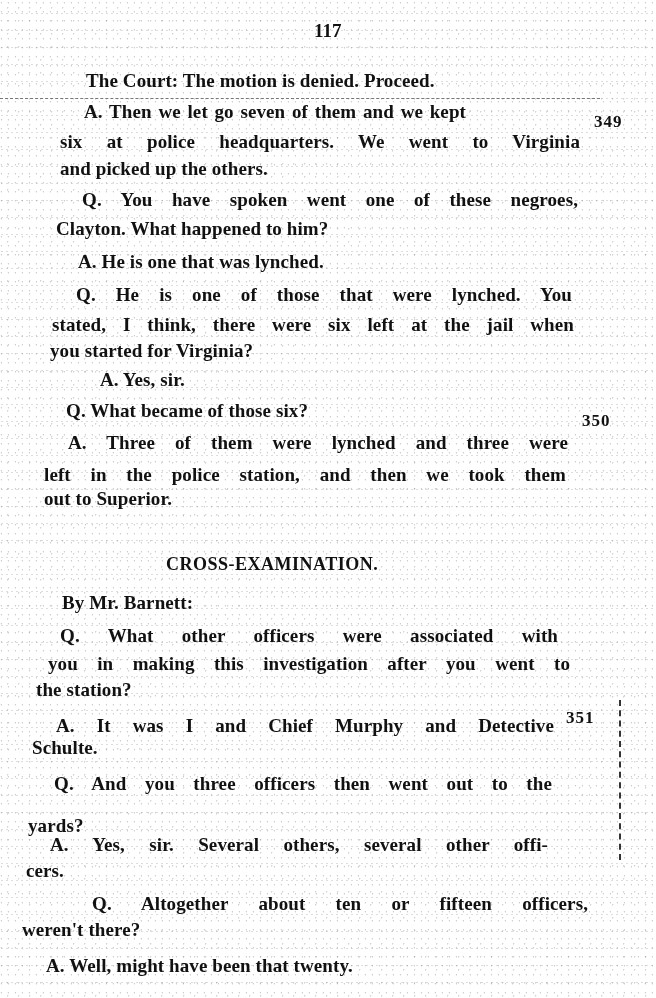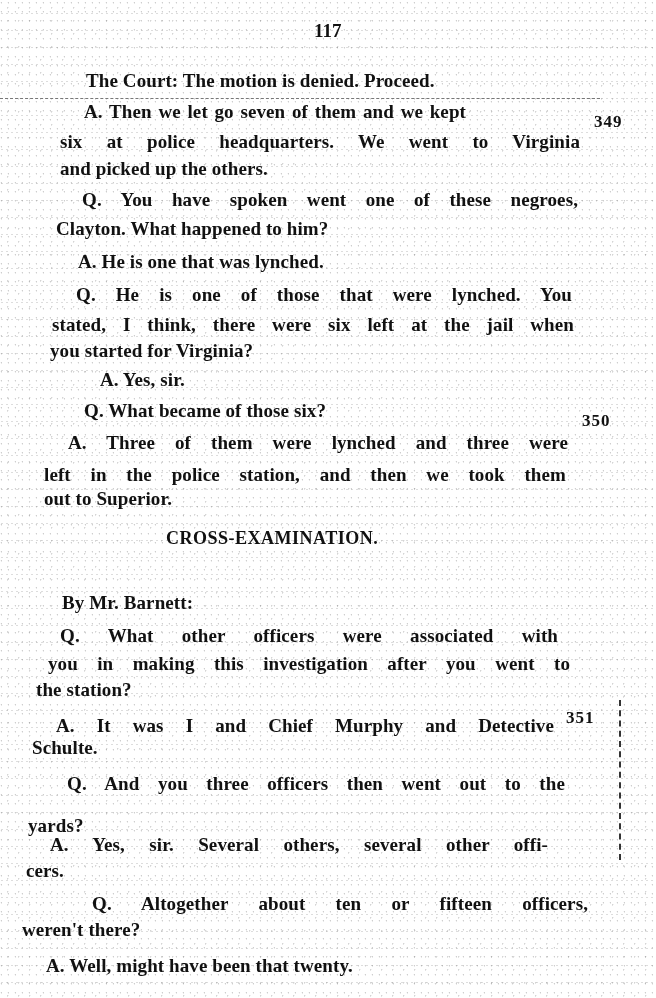--- a/index.html
+++ b/index.html
@@ -43,36 +43,36 @@
 <div class="line" style="left:60px; top:158px;">and picked up the others.</div>
 
 <div class="line justify" style="left:82px; top:189px; width:496px;">Q.  You have spoken went one of these negroes,</div>
 <div class="line" style="left:56px; top:218px;">Clayton.  What happened to him?</div>
 <div class="line" style="left:78px; top:251px;">A.  He is one that was lynched.</div>
 <div class="line justify" style="left:76px; top:284px; width:496px;">Q.  He is one of those that were lynched.  You</div>
 <div class="line justify" style="left:52px; top:298px; width:522px;margin-top:16px;">stated, I think, there were six left at the jail when</div>
 <div class="line" style="left:50px; top:340px;">you started for Virginia?</div>
 
 <div class="line" style="left:72px; top:369px;margin-left:28px;">A.  Yes, sir.</div>
-<div class="line" style="left:84px; top:400px;">Q.  What became of those six?</div>
+<div class="line" style="left:66px; top:400px;">Q.  What became of those six?</div>
 <div class="margin" style="left:582px; top:411px;">350</div>
 <div class="line justify" style="left:68px; top:432px; width:500px;">A.  Three of them were lynched and three were</div>
 <div class="line justify" style="left:44px; top:464px; width:522px;">left in the police station, and then we took them</div>
 <div class="line" style="left:44px; top:488px;">out to Superior.</div>
 
-<div class="heading" style="left:166px; top:528px;text-align:right;">CROSS-EXAMINATION.</div>
+<div class="heading" style="left:166px; top:554px;text-align:right;">CROSS-EXAMINATION.</div>
 
 <div class="line" style="left:62px; top:592px;">By Mr. Barnett:</div>
 <div class="line justify" style="left:60px; top:625px; width:498px;">Q.  What other officers were associated with</div>
 <div class="line justify" style="left:36px; top:653px; width:522px;margin-left:12px;">you in making this investigation after you went to</div>
 <div class="line" style="left:36px; top:679px;">the station?</div>
 <div class="line justify" style="left:56px; top:715px; width:498px;">A.  It was I and Chief Murphy and Detective</div>
 <div class="margin" style="left:566px; top:708px;text-align:center;">351</div>
 <div class="vbar" style="left:619px; top:700px; height:160px;"></div>
 <div class="line" style="left:32px; top:737px;">Schulte.</div>
 
-<div class="line justify" style="left:67px; top:773px; width:498px;">Q.  And you three officers then went out to the</div>
+<div class="line justify" style="left:54px; top:773px; width:498px;">Q.  And you three officers then went out to the</div>
 <div class="line" style="left:28px; top:815px;">yards?</div>
 <div class="line justify" style="left:50px; top:834px; width:498px;">A.  Yes, sir.  Several others, several other offi-</div>
 <div class="line" style="left:26px; top:860px;">cers.</div>
 <div class="line justify" style="left:48px; top:893px; width:496px;margin-left:44px;">Q.  Altogether about ten or fifteen officers,</div>
 <div class="line" style="left:22px; top:919px;">weren't there?</div>
 <div class="line" style="left:46px; top:955px;">A.  Well, might have been that twenty.</div>
 
 </body></html>

